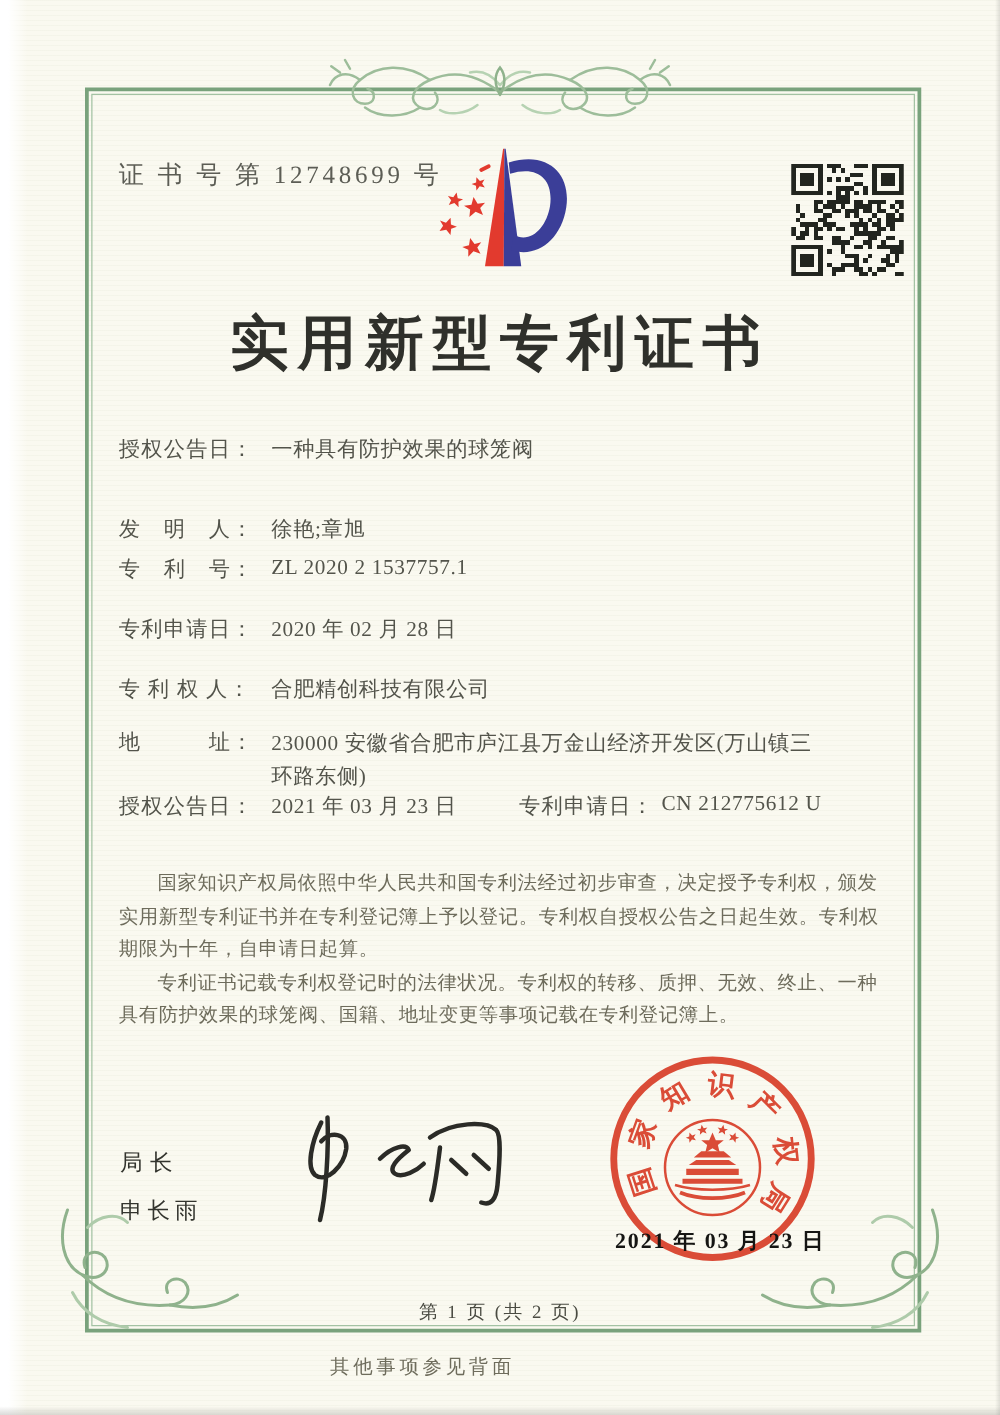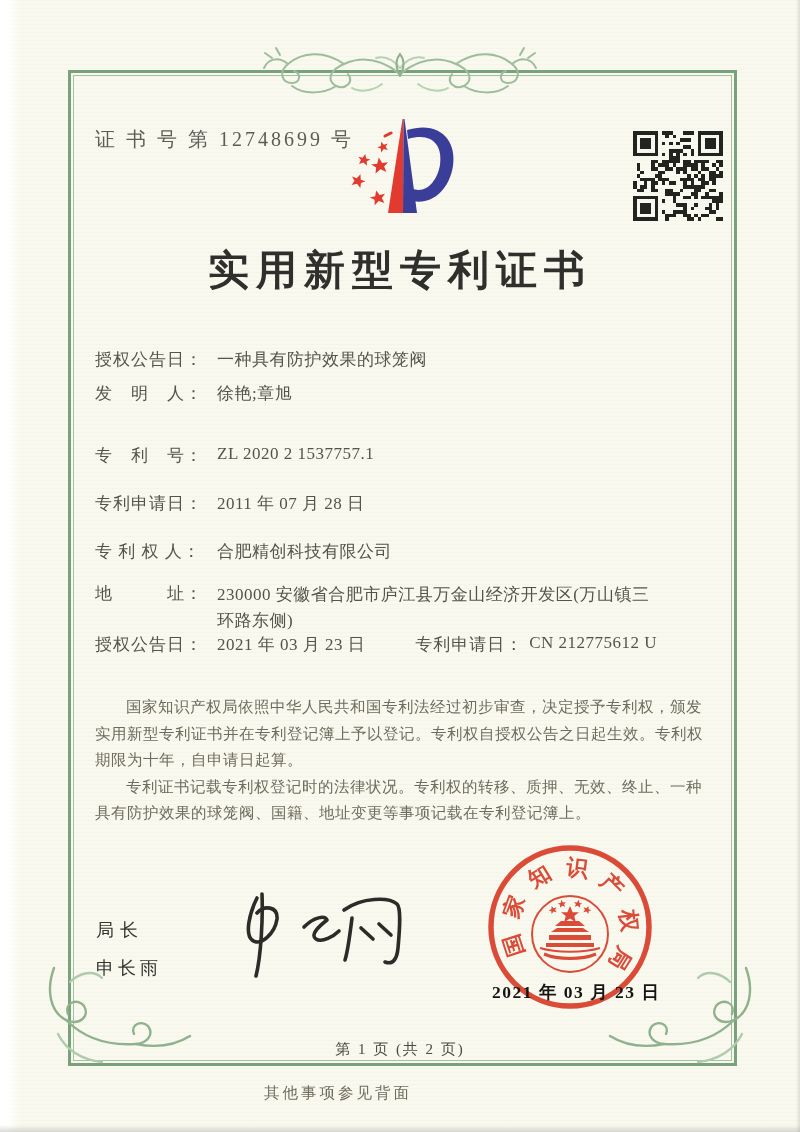--- a/index.html
+++ b/index.html
@@ -20,29 +20,29 @@
   .frame { position:absolute; left:68px; top:70px; right:63px; bottom:66px;
     border:3px solid #79a27c; }
   .frame-inner { position:absolute; inset:2px; border:1px solid #a3c2a3; }
 
   .cert-no { position:absolute; left:95px; top:126px; font-size:20px; letter-spacing:3px; color:#5c5d55; }
 
   .logo { position:absolute; left:333px; top:110px; width:140px; height:127px; }
   .qr { position:absolute; left:633px; top:131px; width:90px; height:90px; }
 
   .title { position:absolute; left:0; top:243px; width:800px; text-align:center;
-    font-size:41px; font-weight:600; letter-spacing:7px; color:#2f302b; }
+    font-size:47px; font-weight:600; letter-spacing:7px; color:#2f302b; }
 
   .fields { position:absolute; left:95px; top:0; width:620px; }
   .frow { position:absolute; left:0; white-space:nowrap; font-size:17px; color:#53544b; }
   .f-label { display:inline-block; width:122px; letter-spacing:1px; vertical-align:top; }
   .f-value { display:inline-block; vertical-align:top; letter-spacing:.5px; }
   .f-value.wrap { white-space:normal; width:444px; line-height:26px; }
   .f-pair2 { margin-left:50px; }
-  .r0{top:348px}.r1{top:382px}.r2{top:444px}.r3{top:492px}.r4{top:540px}.r5{top:582px}.r6{top:633px}
+  .r0{top:348px}.r1{top:412px}.r2{top:444px}.r3{top:492px}.r4{top:540px}.r5{top:582px}.r6{top:633px}
 
   .paras { position:absolute; left:95px; top:671px; width:616px;
     font-size:15.5px; line-height:26.5px; color:#6e6c5c; letter-spacing:.5px;margin-top:23px; }
   .paras p { text-indent:2em; }
 
   .signer { position:absolute; left:96px; top:918px; font-family:"Liberation Sans","DejaVu Sans",sans-serif;
     font-size:18px; color:#33342e; }
   .signer .t { letter-spacing:6px; }
   .signer .n { margin-top:14px; letter-spacing:4px; }
   .signature { position:absolute; left:212px; top:884px; width:218px; height:104px; }
@@ -434,21 +434,21 @@
     <div class="frow r0">
       <span class="f-label">授权公告日：</span><span class="f-value">一种具有防护效果的球笼阀</span>
     </div>
     <div class="frow r1">
       <span class="f-label">发　明　人：</span><span class="f-value">徐艳;章旭</span>
     </div>
     <div class="frow r2">
       <span class="f-label">专　利　号：</span><span class="f-value">ZL 2020 2 1537757.1</span>
     </div>
     <div class="frow r3">
-      <span class="f-label">专利申请日：</span><span class="f-value">2011 年 07 月 28 日</span>
+      <span class="f-label">专利申请日：</span><span class="f-value">2020 年 02 月 28 日</span>
     </div>
     <div class="frow r4">
       <span class="f-label">专 利 权 人：</span><span class="f-value">合肥精创科技有限公司</span>
     </div>
     <div class="frow r5">
       <span class="f-label">地　　　址：</span><span class="f-value wrap">230000 安徽省合肥市庐江县万金山经济开发区(万山镇三环路东侧)</span>
     </div>
     <div class="frow r6">
       <span class="f-label">授权公告日：</span><span class="f-value">2021 年 03 月 23 日</span><span class="f-pair2"><span class="f-label" style="width:auto">专利申请日：</span><span class="f-value" style="margin-left:6px">CN 212775612 U</span></span>
     </div>

